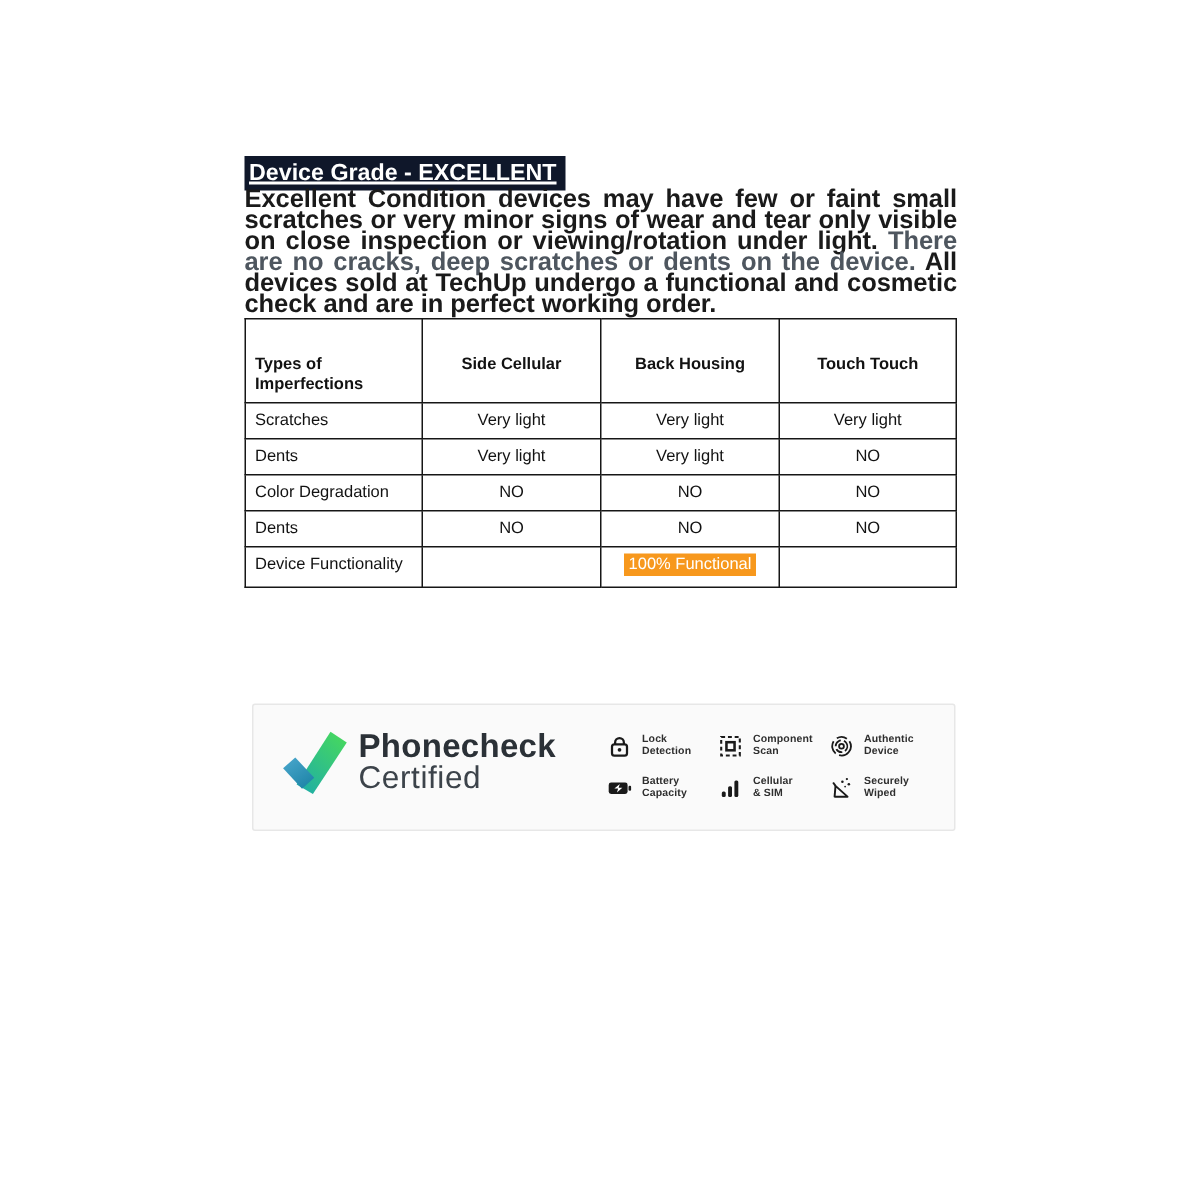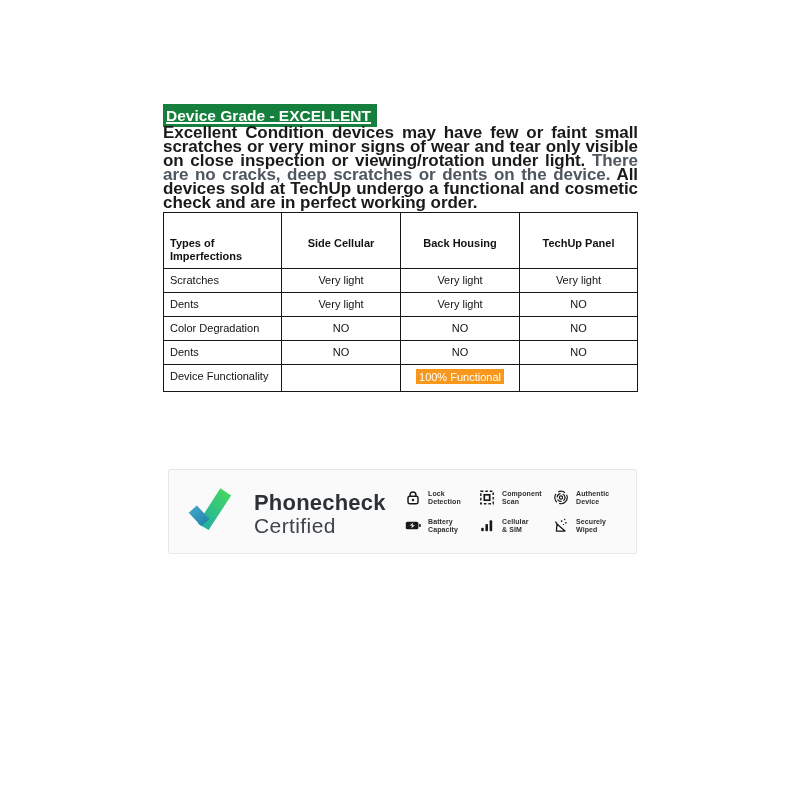--- a/index.html
+++ b/index.html
@@ -1,21 +1,21 @@
 <!DOCTYPE html>
 <html><head>
 <meta charset="utf-8">
 <style>
   * { margin: 0; padding: 0; box-sizing: border-box; }
   html, body { width: 800px; height: 800px; background: #ffffff; font-family: "Liberation Sans", sans-serif; position: relative; overflow: hidden; }
 
   .doc-title {
     position: absolute; left: 163px; top: 104px;
     font-size: 15.5px; font-weight: bold; line-height: 19px;
-    color: #ffffff; background: #15803d;
+    color: #ffffff; background: #0f172a;
     padding: 2px 6px 2px 3px;
     text-decoration: underline; text-decoration-color: #ffffff; text-decoration-thickness: 1.5px;
   }
 
   .intro {
     position: absolute; left: 163px; top: 126px; width: 475px;
     font-size: 17px; font-weight: bold; line-height: 14px;
     letter-spacing: -0.05px; text-align: justify; color: #1a1a1a;
   }
   .intro .gray { color: #4E565F; }
@@ -37,21 +37,21 @@
   tr.row-tall { height: 22px; }
   tr.row-func { height: 27px; }
   .hl-orange { background: #F7981D; color: #ffffff; padding: 1.5px 3px; text-align: right; }
 
   .badge {
     position: absolute; left: 168px; top: 469px; width: 469px; height: 85px;
     background: #FAFAFA; border: 1px solid #E7E7E7; border-radius: 2px;
   }
   .logo-wrap {
     position: absolute; left: 17px; top: 50%; transform: translateY(-50%);
-    display: flex; align-items: flex-end; gap: 21px;
+    display: flex; align-items: flex-start; gap: 6px;
   }
   .brand-text { line-height: 1.04; }
   .brand-name { font-size: 22px; font-weight: bold; color: #2B3137; letter-spacing: 0.2px; }
   .brand-sub { font-size: 21px; font-weight: normal; color: #3C434A; letter-spacing: 0.4px; }
 
   .features {
     position: absolute; left: 236px; top: 50%; transform: translateY(-50%);
     display: grid; grid-template-columns: 74px 74px 86px; row-gap: 11px; column-gap: 0;
   }
   .feat { display: flex; align-items: center; gap: 7px; }
@@ -71,21 +71,21 @@
       <col style="width:118px">
       <col style="width:119px">
       <col style="width:119px">
       <col style="width:118px">
     </colgroup>
   <tbody>
     <tr>
       <th class="first">Types of Imperfections</th>
       <th>Side Cellular</th>
       <th>Back Housing</th>
-      <th>TechUp Panel</th>
+      <th>Touch Touch</th>
     </tr>
     <tr class="row-normal">
       <td class="first">Scratches</td>
       <td>Very light</td>
       <td>Very light</td>
       <td>Very light</td>
     </tr>
     <tr class="row-normal">
       <td class="first">Dents</td>
       <td>Very light</td>

